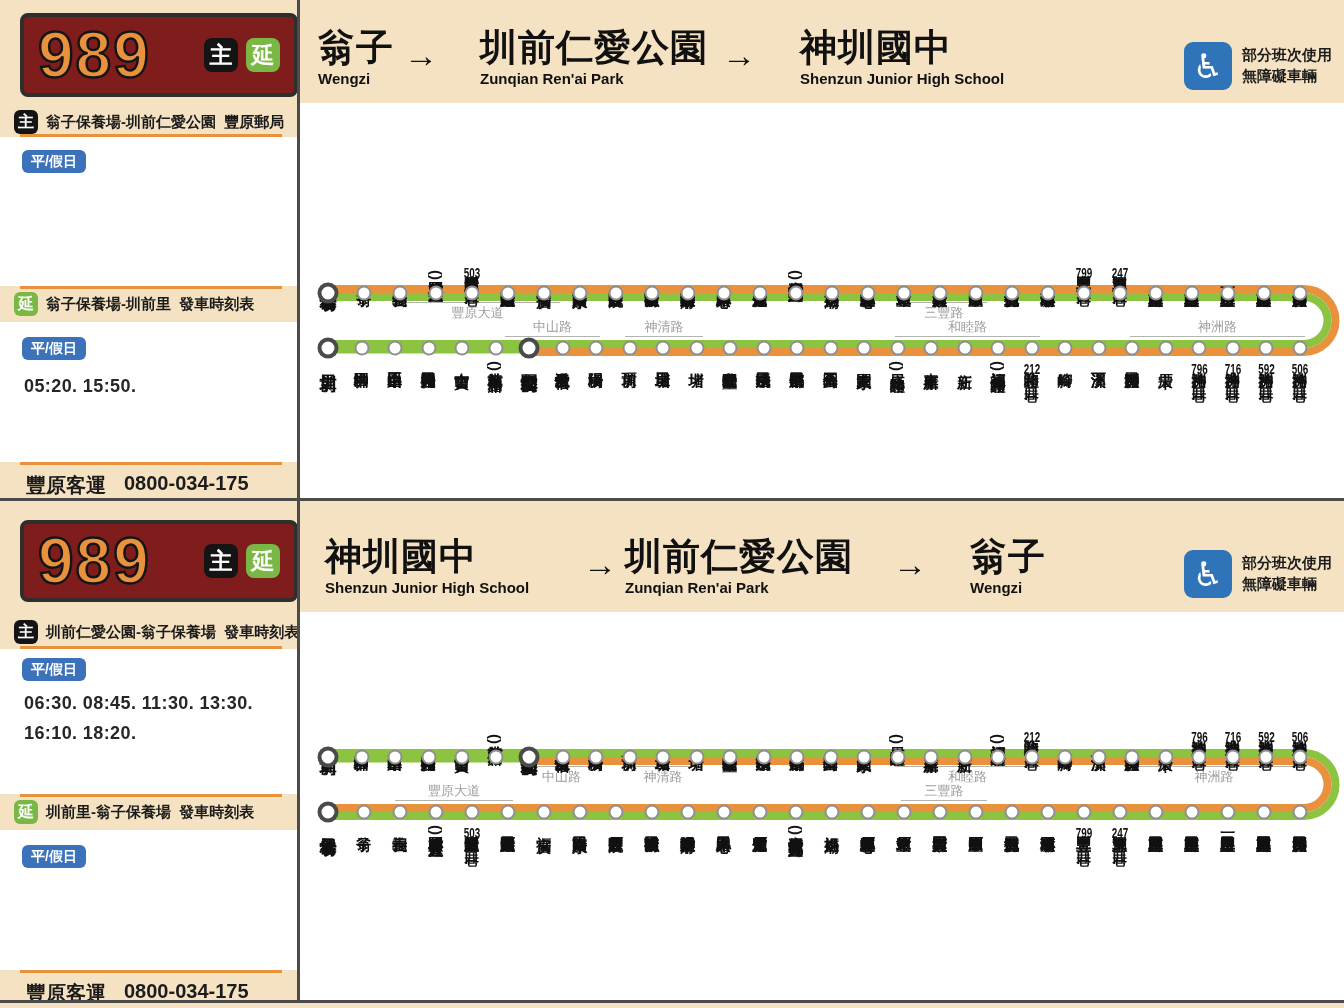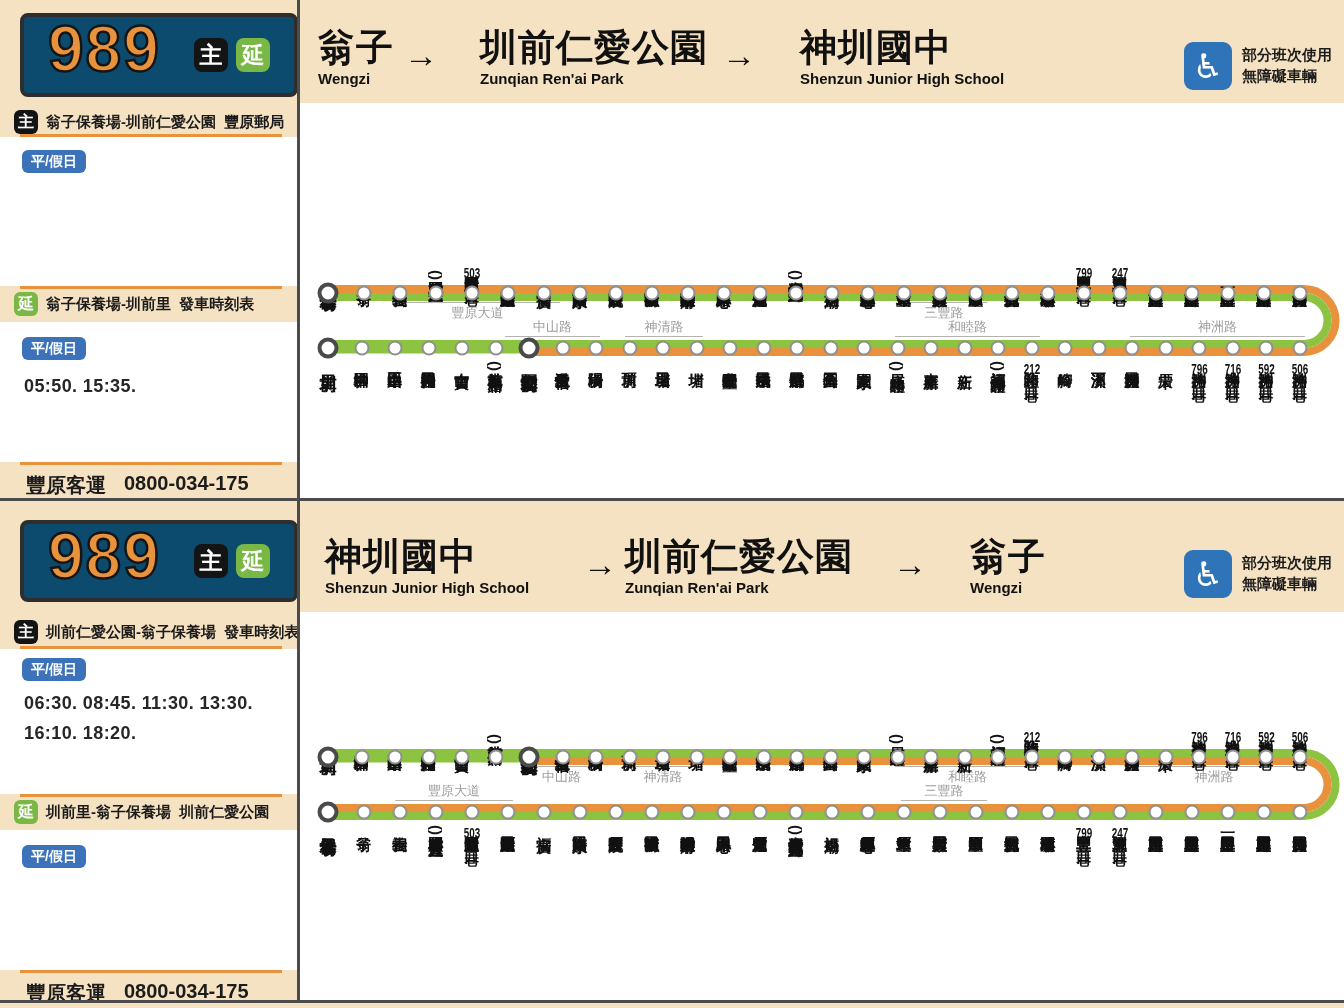--- a/index.html
+++ b/index.html
@@ -4,23 +4,23 @@
 <style>
   html,body{margin:0;padding:0;}
   body{
     width:1344px;height:1008px;position:relative;overflow:hidden;
     background:#f5e2c2;
     font-family:"Liberation Sans","DejaVu Sans",sans-serif;
     color:#222;
   }
   .panel{position:absolute;left:0;width:1344px;}
   .logo-box{
-    position:absolute;background:#0c4a6e;border:4px solid #2e2e2e;border-radius:8px;
-    display:flex;justify-content:space-between;
-    padding:0 24px;box-sizing:border-box;
+    position:absolute;background:#7f1d1d;border:4px solid #2e2e2e;border-radius:8px;
+    display:flex;align-items:center;justify-content:space-between;
+    padding:0 14px;box-sizing:border-box;
   }
   .route-num{
     font-size:64px;font-weight:800;color:#e8923e;letter-spacing:2px;
     -webkit-text-stroke:2.5px #151515;line-height:1;
   }
   .logo-badges{display:flex;gap:8px;align-items:center;}
   .badge-sq{
     width:34px;height:34px;border-radius:8px;color:#fff;font-weight:700;
     font-size:23px;display:flex;align-items:center;justify-content:center;line-height:1;
   }
@@ -98,21 +98,21 @@
     <div class="sec-title-row" style="top: 106px; height: 32px;">
       <div class="sec-badge badge-main">主</div>
       <div class="sec-title">翁子保養場-圳前仁愛公園  豐原郵局</div>
     </div>
     <div class="day-badge" style="top: 150px;">平/假日</div>
     <div class="sec-title-row" style="top: 288px; height: 32px;">
       <div class="sec-badge badge-ext">延</div>
       <div class="sec-title">翁子保養場-圳前里  發車時刻表</div>
     </div>
     <div class="day-badge" style="top: 337px;">平/假日</div>
-    <div class="times" style="top: 371px;">05:50. 15:35.</div>
+    <div class="times" style="top: 371px;">05:20. 15:50.</div>
     <div class="orange-line" style="top: 134px;"></div>
     <div class="orange-line" style="top: 286px;"></div>
     <div class="orange-line" style="top: 462px;"></div>
     <div class="op-footer" style="top: 472px;">
       <div>豐原客運</div>
       <div>0800-034-175</div>
     </div>
     <svg width="1344" height="498" style="position: absolute; left: 0px; top: 0px;">
       <path d="M328 289 H1304 A31.5 31.5 0 0 1 1304 352 H529" stroke="#e8923e" stroke-width="8" fill="none"></path>
       <path d="M328 297 H1304 A23.5 23.5 0 0 1 1304 344 H328" stroke="#8cc340" stroke-width="8" fill="none"></path>
@@ -288,21 +288,21 @@
     <div class="acc-txt" style="left: 1242px; top: 52px;">部分班次使用</div>
     <div class="acc-txt" style="left: 1242px; top: 73px;">無障礙車輛</div>
     <div class="sec-title-row" style="top: 115px; height: 32px;">
       <div class="sec-badge badge-main">主</div>
       <div class="sec-title">圳前仁愛公園-翁子保養場  發車時刻表</div>
     </div>
     <div class="day-badge" style="top: 157px;">平/假日</div>
     <div class="times" style="top: 187px;">06:30. 08:45. 11:30. 13:30. 16:10. 18:20.</div>
     <div class="sec-title-row" style="top: 295px; height: 32px;">
       <div class="sec-badge badge-ext">延</div>
-      <div class="sec-title">圳前里-翁子保養場  圳前仁愛公園</div>
+      <div class="sec-title">圳前里-翁子保養場  發車時刻表</div>
     </div>
     <div class="day-badge" style="top: 344px;">平/假日</div>
     <div class="orange-line" style="top: 145px;"></div>
     <div class="orange-line" style="top: 293px;"></div>
     <div class="orange-line" style="top: 469px;"></div>
     <div class="op-footer" style="top: 479px;">
       <div>豐原客運</div>
       <div>0800-034-175</div>
     </div>
     <svg width="1344" height="499" style="position: absolute; left: 0px; top: 0px;">

